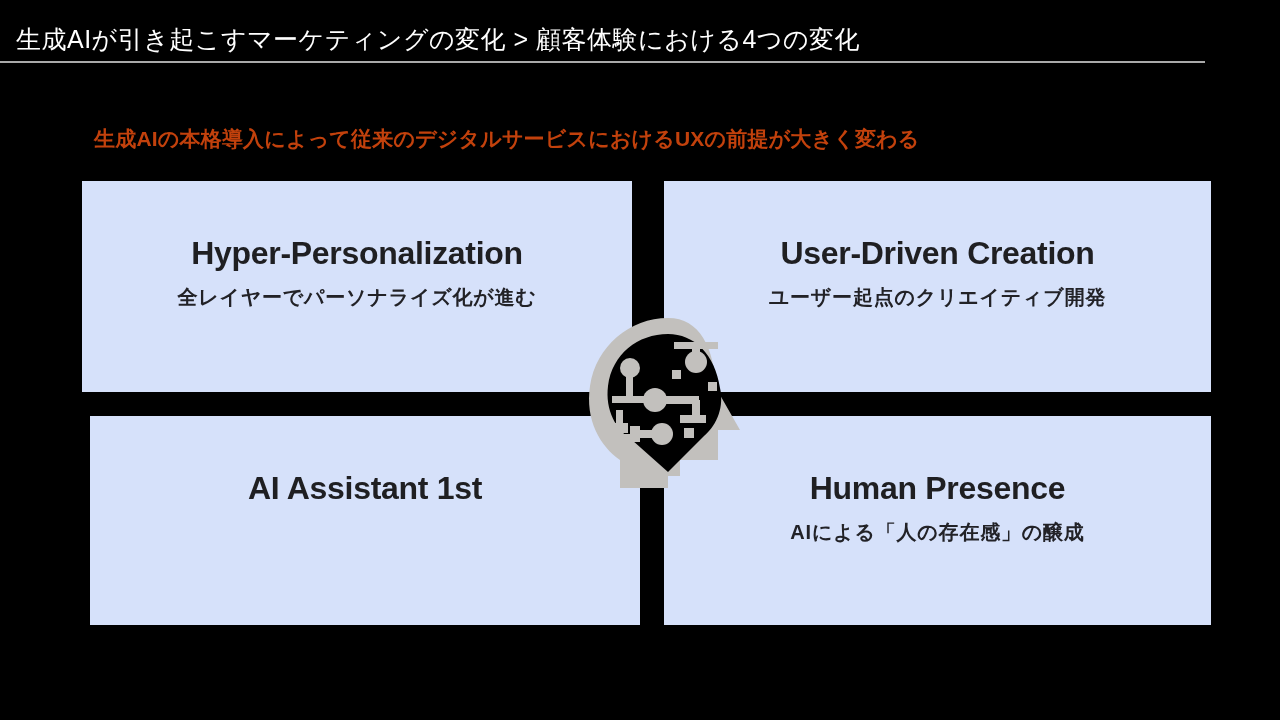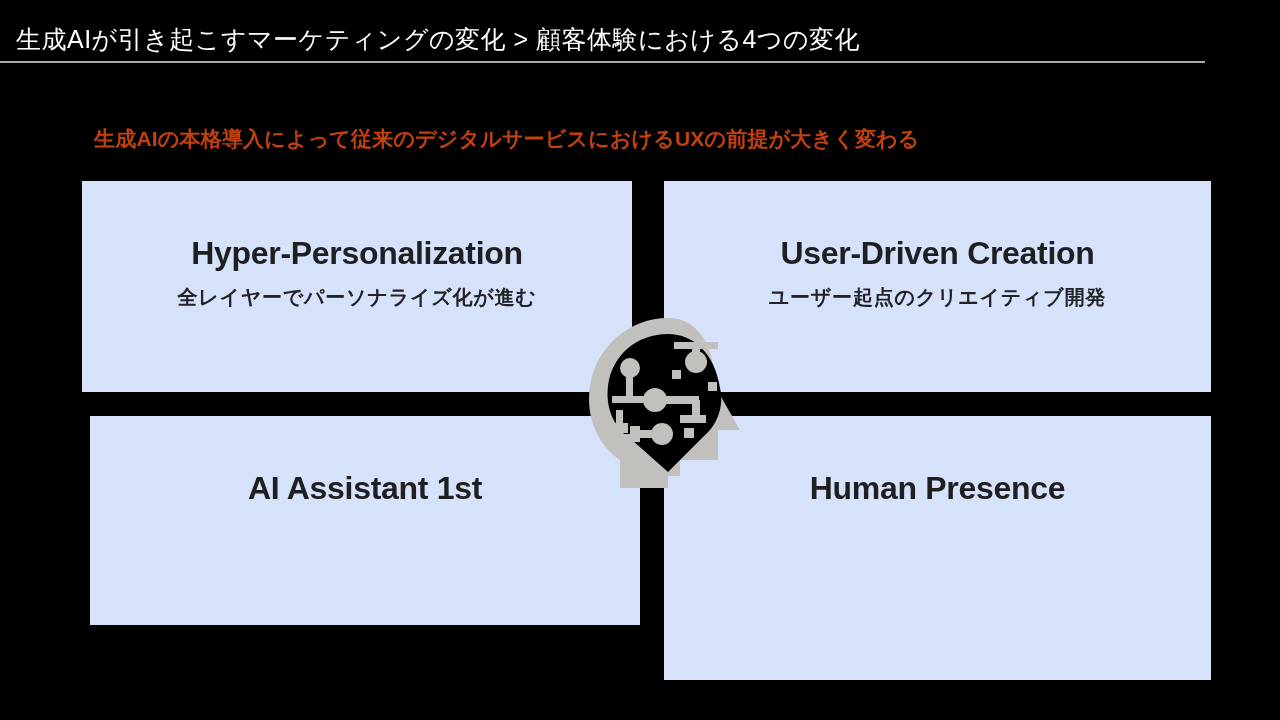--- a/index.html
+++ b/index.html
@@ -76,21 +76,21 @@
     display: flex;
     flex-direction: column;
     align-items: center;
     justify-content: flex-start;
     padding-top: 54px;
   }
 
   .card.pos-tl { left: 0px;   top: 0px;   width: 550px; height: 211px; }
   .card.pos-tr { left: 582px; top: 0px;   width: 547px; height: 211px; text-align: center; }
   .card.pos-bl { left: 0px;   top: 235px; width: 550px; height: 209px; margin-left: 8px; }
-  .card.pos-br { left: 582px; top: 235px; width: 547px; height: 264px; text-align: center; }
+  .card.pos-br { left: 582px; top: 235px; width: 547px; height: 209px; text-align: center; }
 
   .card-title {
     font-size: 32px;
     font-weight: 700;
     color: #1f1f22;
     letter-spacing: -0.3px;
     line-height: 1.15;
     white-space: nowrap;
     position: relative;
     z-index: 3;
@@ -149,20 +149,21 @@
     <div class="card-title">User-Driven Creation</div>
     <div class="card-subtitle">ユーザー起点のクリエイティブ開発</div>
   </div>
 
   <div class="card pos-bl">
     <div class="card-title">AI Assistant 1st</div>
   </div>
 
   <div class="card pos-br">
     <div class="card-title">Human Presence</div>
+    <div class="card-subtitle">AIによる「人の存在感」の醸成</div>
   </div>
 
 </div>
 
 <div class="center-icon">
   <svg width="200" height="200" viewBox="0 0 200 200" xmlns="http://www.w3.org/2000/svg">
 
     <path fill="#c2c0bd" d="
       M100 8
       C 62 8, 28 36, 22 76

